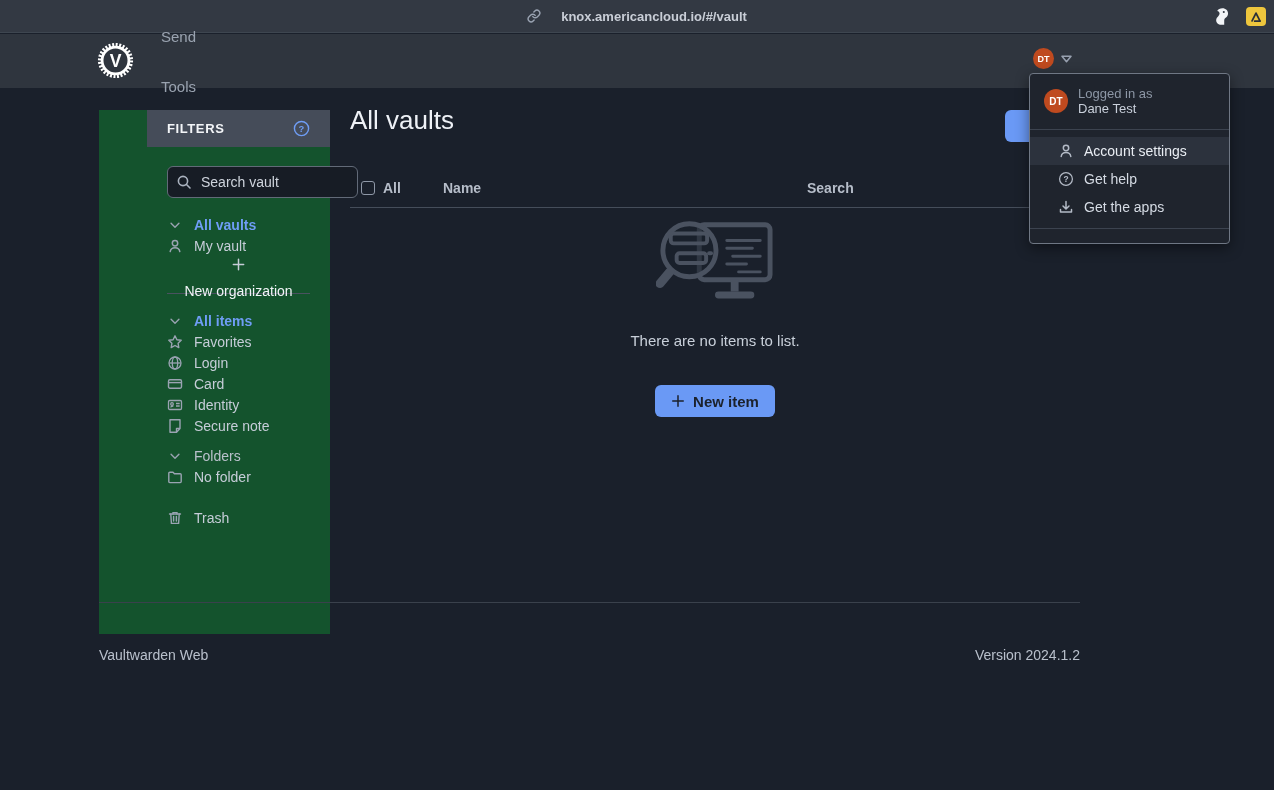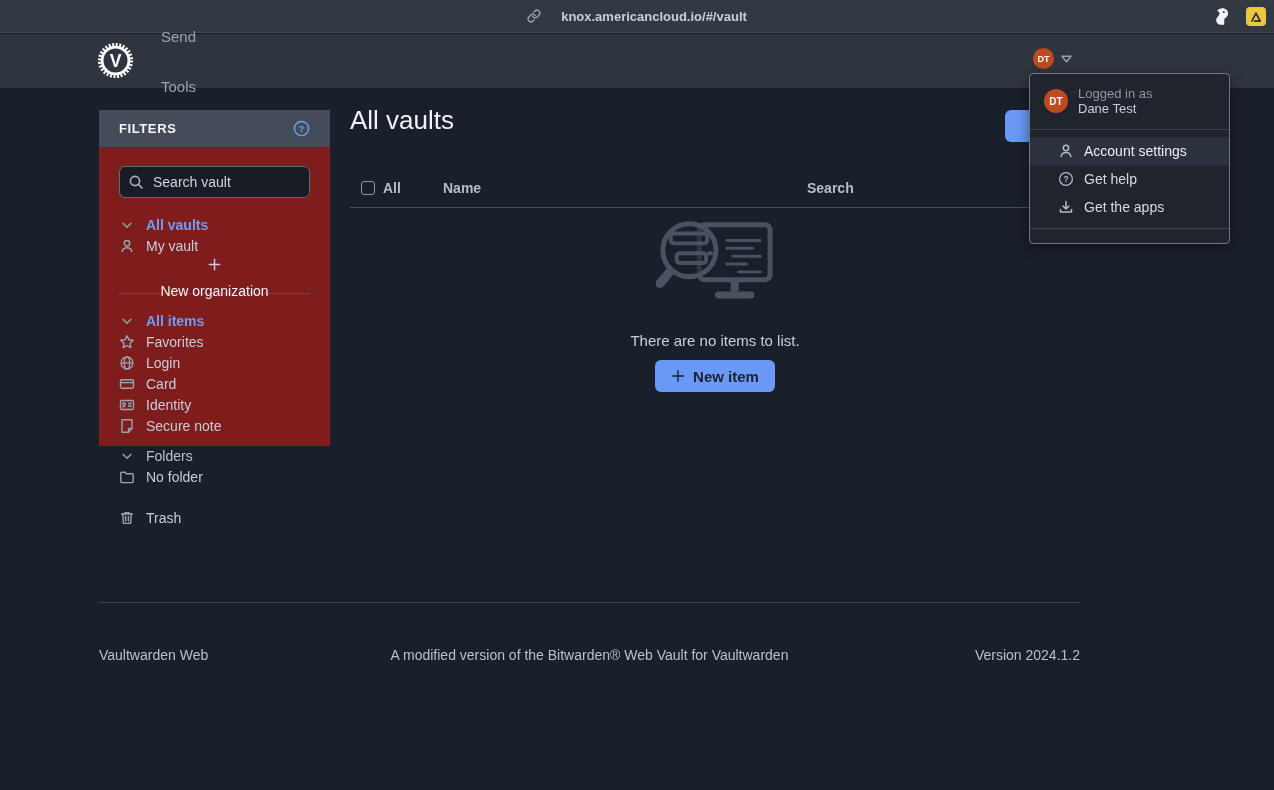--- a/index.html
+++ b/index.html
@@ -19,21 +19,21 @@
     display:flex; align-items:center; }
   .logo { position:absolute; left:97px; top:8px; }
   .nav-links { position:absolute; left:161px; display:flex; gap:33px; font-size:15px;flex-direction:column; }
   .nav-link { color:#9aa3b0; cursor:pointer; }
   .nav-link.active { color:#f2f5f8; font-weight:bold; }
   .nav-avatar-wrap { position:absolute; right:0; left:1033px; top:14px; display:flex; align-items:center; gap:6px; }
   .avatar { width:21px; height:21px; border-radius:50%; background:#bf4a1f; color:#fff;
     font-size:9px; font-weight:bold; display:flex; align-items:center; justify-content:center; }
 
   
-  .sidebar { position:absolute; left:99px; top:110px; width:231px; height:336px; background:#7f1d1d; }
+  .sidebar { position:absolute; left:99px; top:110px; width:231px; height:524px; background:#14532d;padding-left:48px; }
   .sidebar-header { height:37px; background:#454c59; display:flex; align-items:center; justify-content:space-between; padding:0 20px; }
   .sidebar-title { color:#f3f5f8; font-size:13px; font-weight:bold; letter-spacing:.6px; }
   .sidebar-body { padding:19px 20px 0 20px; }
   .search-wrap { position:relative; margin-bottom:16px; }
   .search-input { width:191px; height:32px; background:#171c25; border:1px solid #626a78; border-radius:6px;
     color:#e5e9ef; font-size:14px; padding:0 10px 0 33px; outline:none; font-family:"Liberation Sans",sans-serif; }
   .search-input::placeholder { color:#cfd4dd; opacity:1; }
   .search-icon { position:absolute; left:9px; top:8px; }
   .side-row { display:flex; align-items:center; gap:11px; height:21px; font-size:14px; color:#c6cdd8; cursor:pointer; }
   .side-row .ic { width:16px; height:16px; flex:0 0 16px; display:flex; align-items:center; justify-content:center; }
@@ -47,21 +47,21 @@
   .main { position:absolute; left:350px; top:105px; width:730px; }
   .main-title { color:#eef1f6; font-size:26px; font-weight:500; }
   .new-top-btn { position:absolute; left:655px; top:5px; width:96px; height:32px; background:#6a99f5; color:#1b212b;
     font-size:15px; font-weight:bold; border:none; border-radius:6px; display:flex; align-items:center; justify-content:center; gap:6px; cursor:pointer; font-family:"Liberation Sans",sans-serif; }
   .table-head { position:relative; height:30px; margin-top:42px; border-bottom:1px solid #454d5a; }
   .th { position:absolute; top:2px; font-size:14px; font-weight:bold; color:#b6bdc9; }
   .checkbox { position:absolute; left:11px; top:3px; width:14px; height:14px; border:1.5px solid #8f98a7; border-radius:3px; cursor:pointer; }
   .th-all { left:33px; } .th-name { left:93px; } .th-owner { left:457px; }
   .empty { position:absolute; left:0; top:115px; width:730px; display:flex; flex-direction:column; align-items:center; }
   .empty-msg { margin-top:22px; color:#c9d0da; font-size:15px; }
-  .new-item-btn { margin-top:11px; height:32px; padding:0 16px; background:#6a99f5; color:#1b212b; border:none; border-radius:6px;
+  .new-item-btn { margin-top:36px; height:32px; padding:0 16px; background:#6a99f5; color:#1b212b; border:none; border-radius:6px;
     font-size:15px; font-weight:bold; display:flex; align-items:center; gap:8px; cursor:pointer; font-family:"Liberation Sans",sans-serif; }
 
   
   .footer { position:absolute; left:99px; top:602px; width:981px; border-top:1px solid #3a414c; }
   .footer-row { position:relative; margin-top:44px; height:18px; font-size:14px; color:#b9c0cc; }
   .footer-left { position:absolute; left:0; }
   .footer-center { position:absolute; left:0; right:0; text-align:center; }
   .footer-right { position:absolute; right:0; }
 
   
@@ -312,21 +312,20 @@
             <path d="M8 2 V14 M2 8 H14"></path>
           </svg>
         <span>New item</span>
       </button>
     </div>
   </main>
 
   <footer class="footer">
     <div class="footer-row">
       <span class="footer-left">Vaultwarden Web</span>
-      <span class="footer-center">A modified version of the Bitwarden® Web Vault for Vaultwarden</span>
       <span class="footer-right">Version 2024.1.2</span>
     </div>
   </footer>
 
   <div class="menu">
     <div class="menu-header">
       <span class="menu-avatar">DT</span>
       <span>
         <div class="menu-loggedin">Logged in as</div>
         <div class="menu-username">Dane Test</div>

